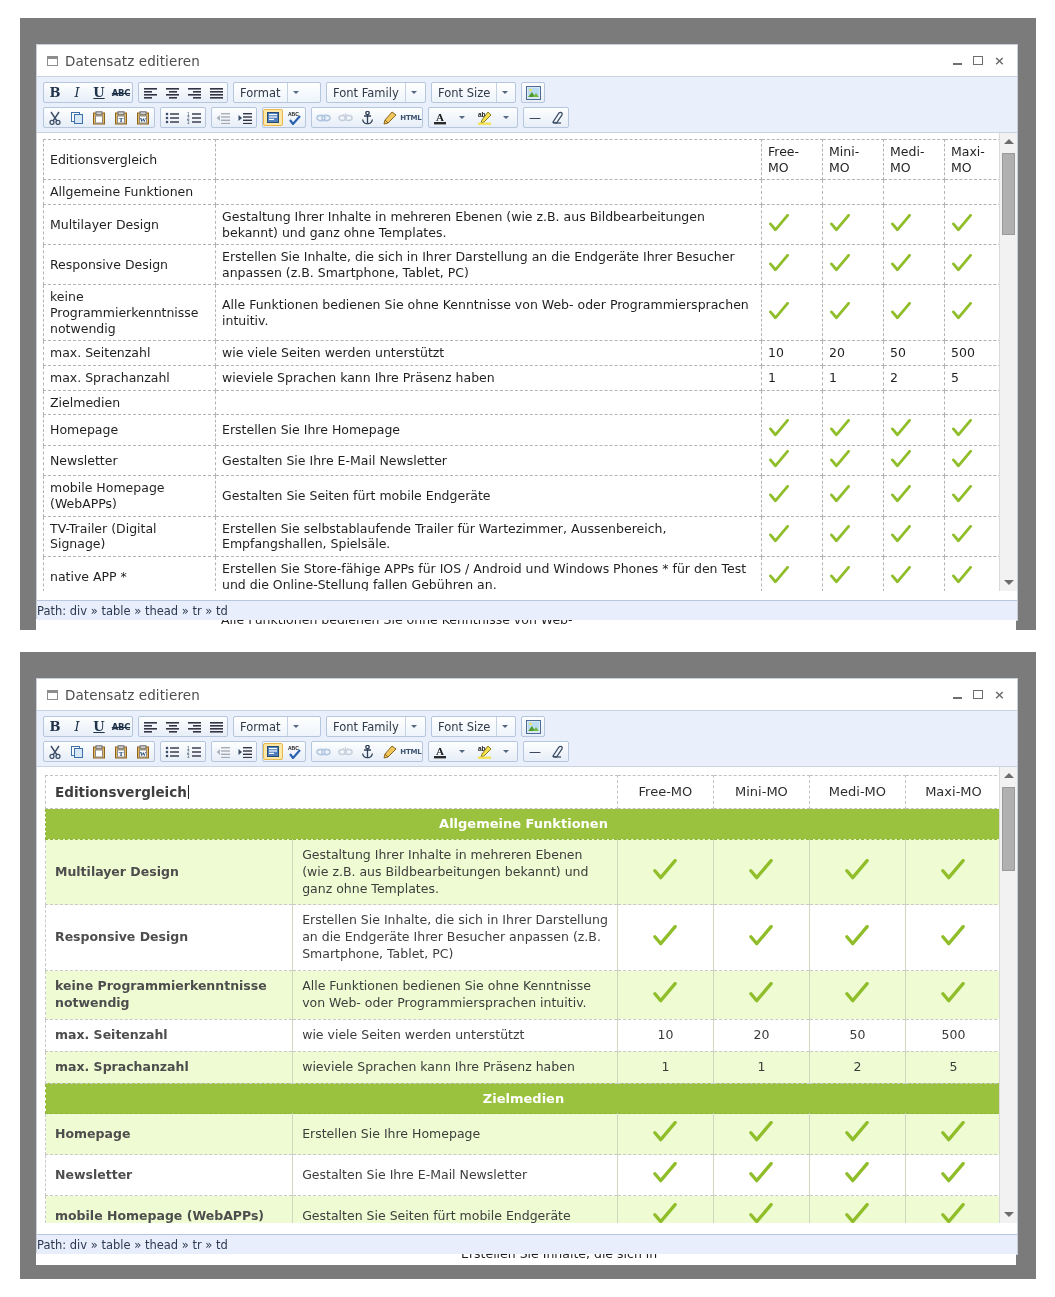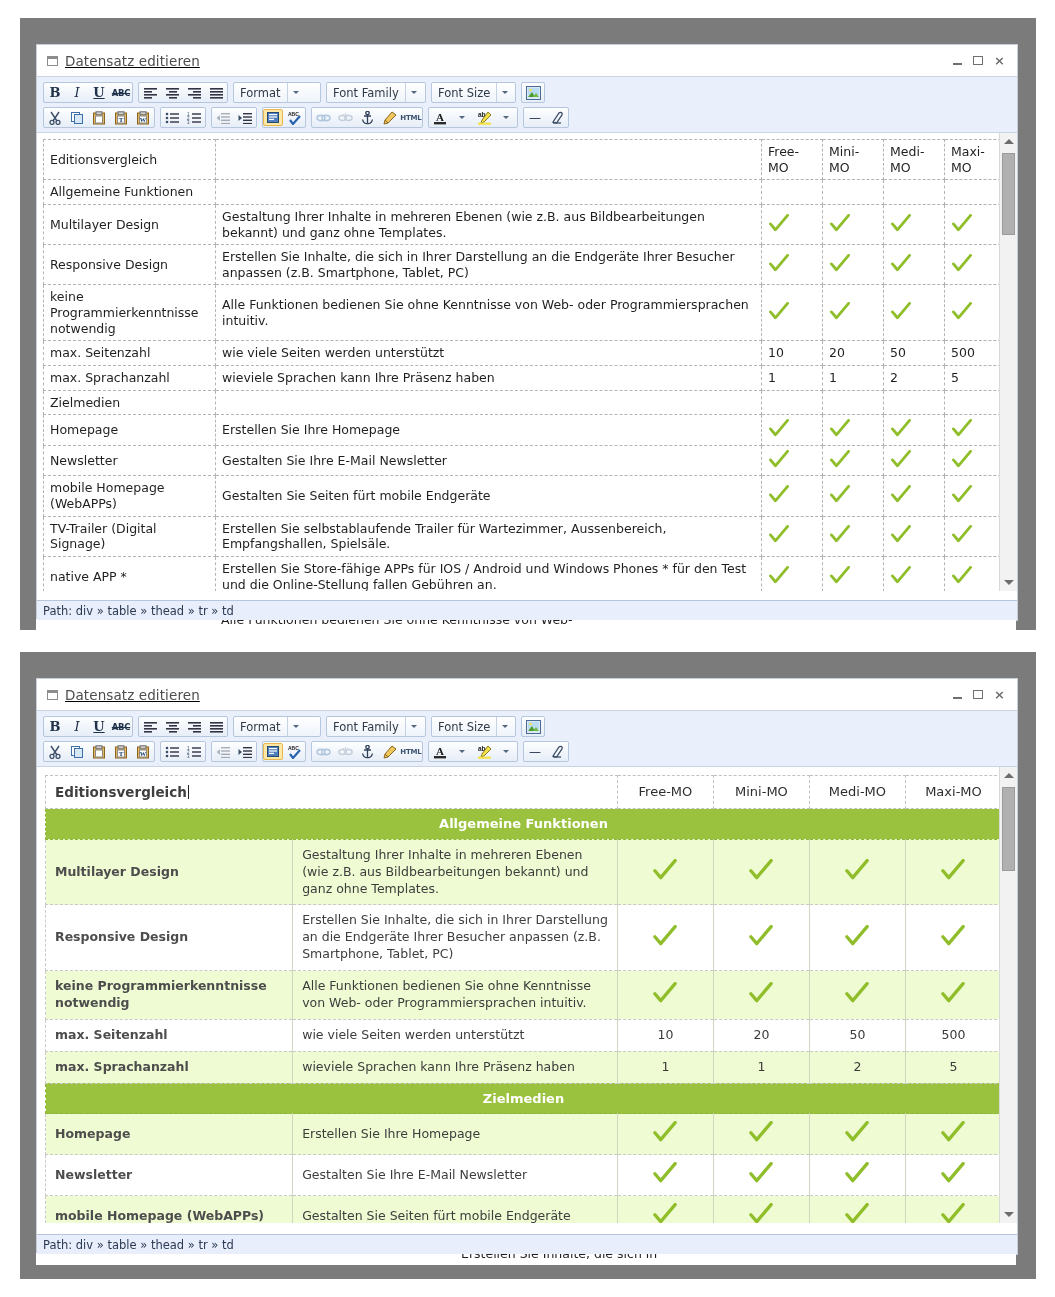--- a/index.html
+++ b/index.html
@@ -18,21 +18,21 @@
 
   
   .window{position:absolute;background:#ffffff;border:1px solid #c8ced8;}
   #win1{left:36px;top:44px;width:980px;height:575px;}
   #win2{left:36px;top:678px;width:980px;height:575px;}
 
   .titlebar{
     height:32px;background:#ffffff;border-bottom:1px solid #c9d3e3;
     display:flex;align-items:center;padding:0 8px 0 10px;box-sizing:border-box;
   }
-  .title-left{display:flex;align-items:center;gap:7px;flex:1;text-decoration:underline;}
+  .title-left{display:flex;align-items:center;gap:7px;flex:1;}
   .win-glyph{
     width:11px;height:10px;border:1.5px solid #8d8d8d;border-top-width:3px;
     box-sizing:border-box;display:inline-block;
   }
   .title-text{font-size:13.5px;color:#4e4e4e;letter-spacing:.1px;}
   .title-btns{display:flex;align-items:center;gap:11px;padding-right:4px;}
   .tb-min{width:9px;height:2px;background:#6f6f6f;margin-top:7px;}
   .tb-max{width:10px;height:9px;border:1.5px solid #6f6f6f;box-sizing:border-box;}
   .tb-close{font-size:13px;color:#6f6f6f;line-height:10px;font-weight:bold;}
 
@@ -89,21 +89,21 @@
   .tri-dn{width:0;height:0;border-left:5px solid transparent;border-right:5px solid transparent;border-top:5px solid #6d6d6d;}
   .sc-thumb{
     position:absolute;left:2px;width:13px;background:#b0b0b0;
     border:1px solid #9a9a9a;box-sizing:border-box;
   }
 
   
   .statusbar{
     position:absolute;left:0;right:0;bottom:0;height:20px;
     background:#e8eefb;border-top:1px solid #b8c6dd;
-    font-size:11.5px;color:#2c3a52;display:flex;align-items:center;padding-left:6px;
+    font-size:11.5px;color:#2c3a52;display:flex;align-items:center;padding-left:0;
     box-sizing:border-box;z-index:5;
   }
 
   
   .t1{
     border-collapse:collapse;width:963px;table-layout:fixed;
     font-size:12.5px;color:#1f1f1f;margin:6px 0 0 6px;
   }
   .t1 td{
     border:1px dashed #b4b4b4;padding:4px 6px;vertical-align:middle;line-height:1.25;

